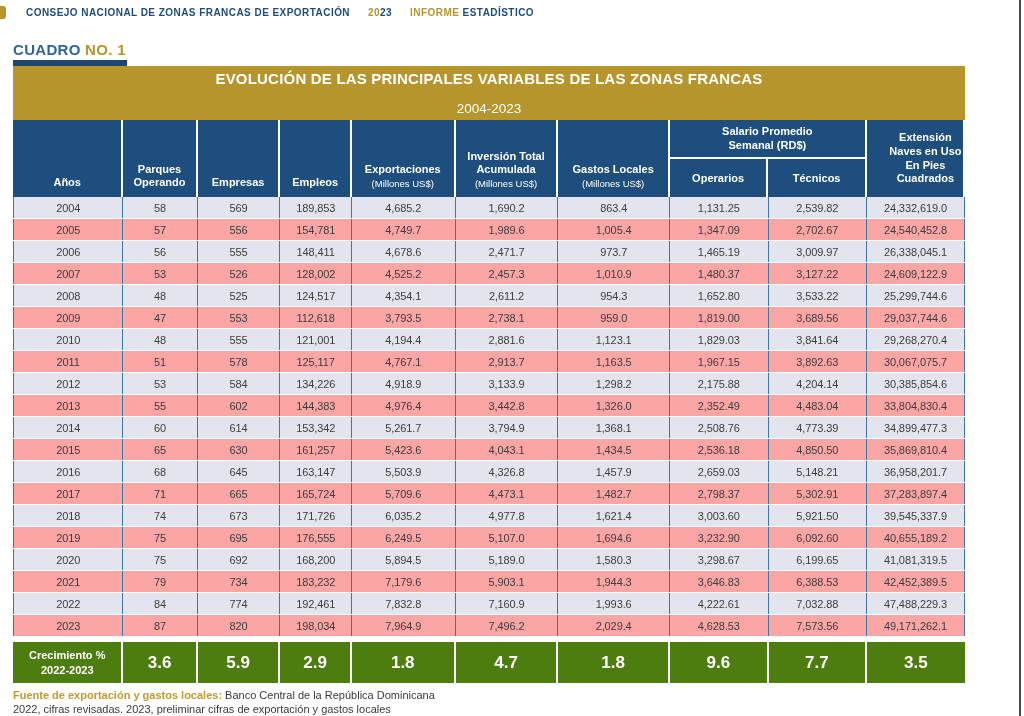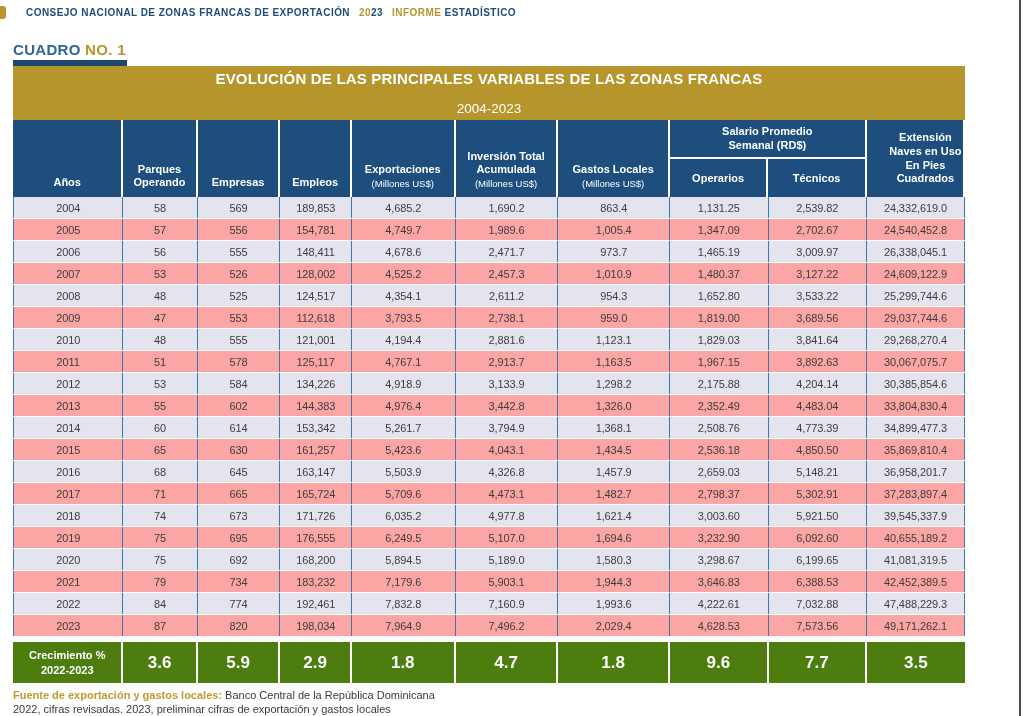--- a/index.html
+++ b/index.html
@@ -2,21 +2,21 @@
 <html><head>
 <meta charset="utf-8">
 <style>
   html,body { margin:0; padding:0; background:#ffffff; }
   .page {
     position:relative; width:1024px; height:716px; background:#ffffff;
     font-family:"Liberation Sans", sans-serif; overflow:hidden;
   }
   
   .logo-fragment { position:absolute; left:0; top:6px; width:6px; height:13px; background:#B6952D; border-radius:0 3px 3px 0; }
-  .top-bar { position:absolute; left:26px; top:7px; display:flex; align-items:baseline; gap:9px;
+  .top-bar { position:absolute; left:26px; top:7px; display:flex; align-items:baseline; gap:18px;
              font-size:10px; font-weight:bold; letter-spacing:0.45px; white-space:nowrap; }
   .org-name { color:#1C4C7C; }
   .gold-part { color:#B6952D; }
   .blue-part { color:#1C4C7C; }
   .report-title span { letter-spacing:0.45px; }
   
   .cuadro { position:absolute; left:13px; top:41px; font-size:15px; letter-spacing:0.3px; }
   .cuadro .c1 { color:#2E649B; font-weight:600; }
   .cuadro .c2 { color:#B6952D; font-weight:800; }
   .cuadro-underline { position:absolute; left:13px; top:60px; width:114px; height:6px; background:#1F4571; z-index:2; }

